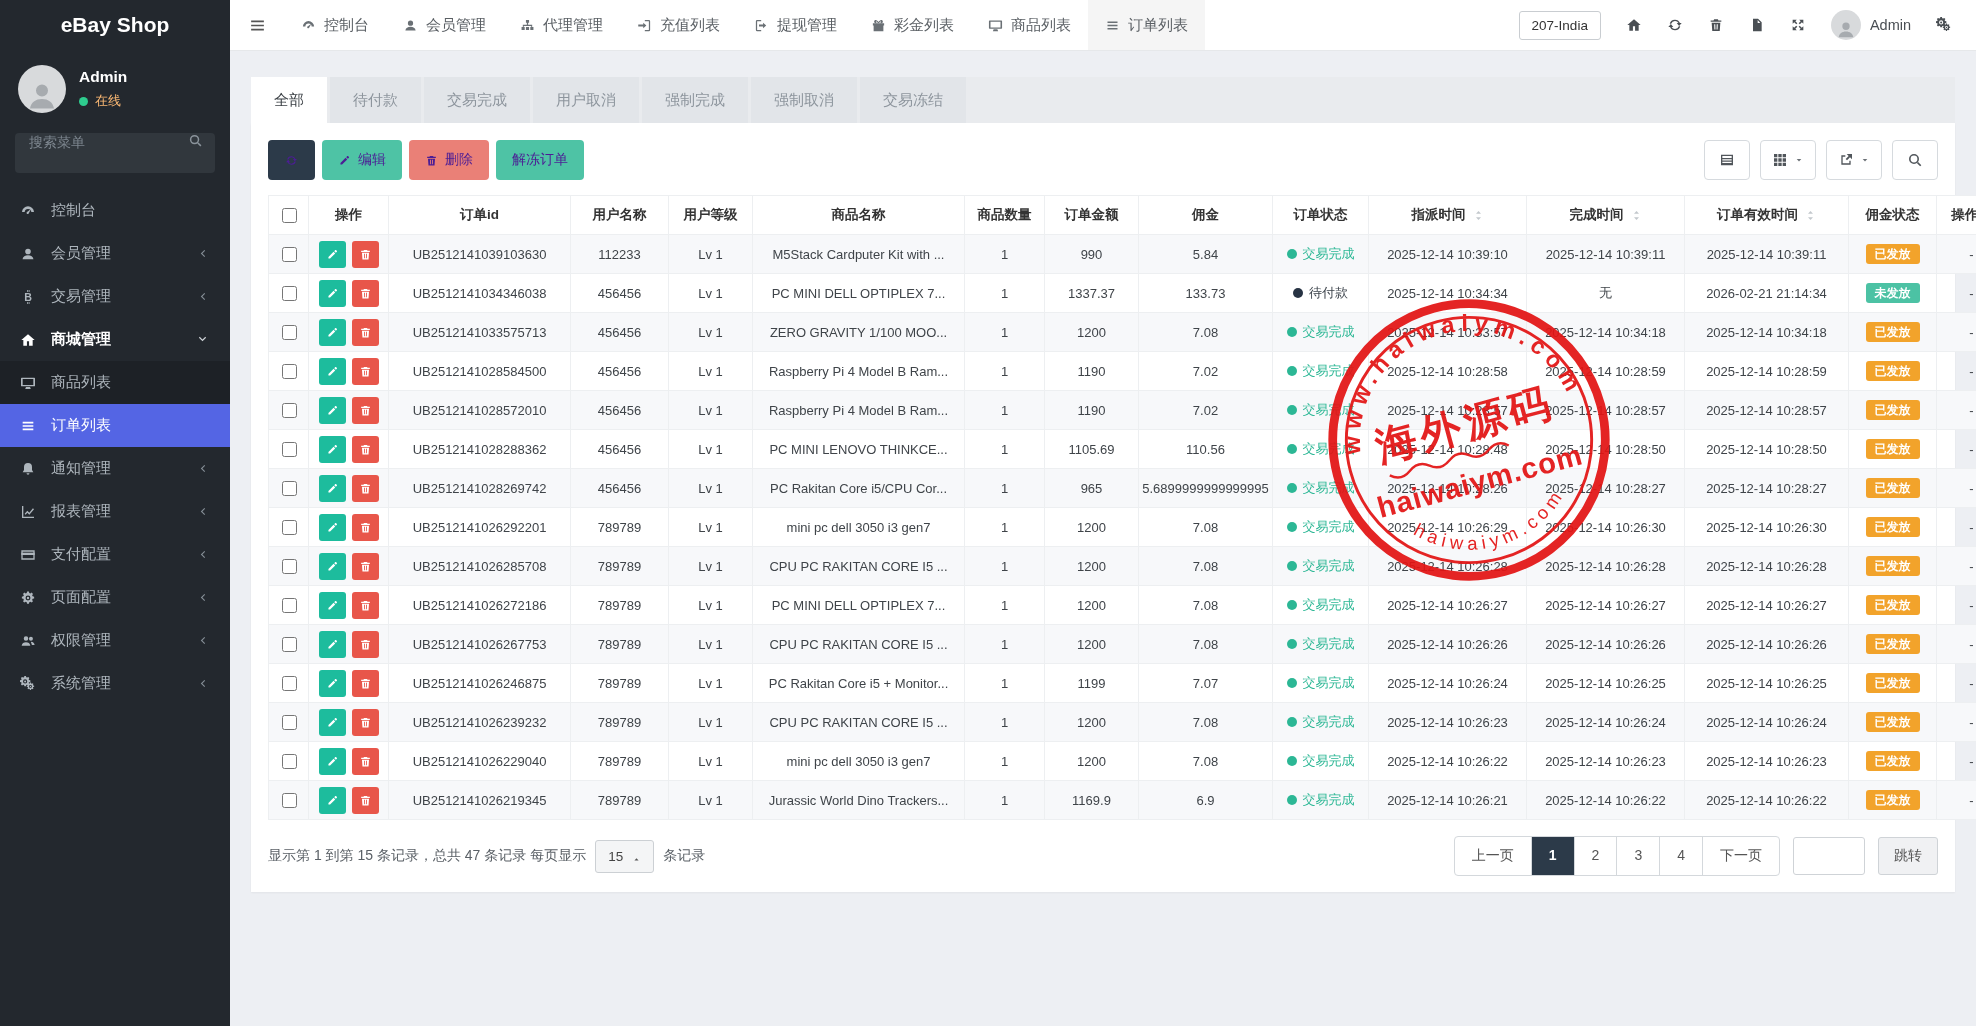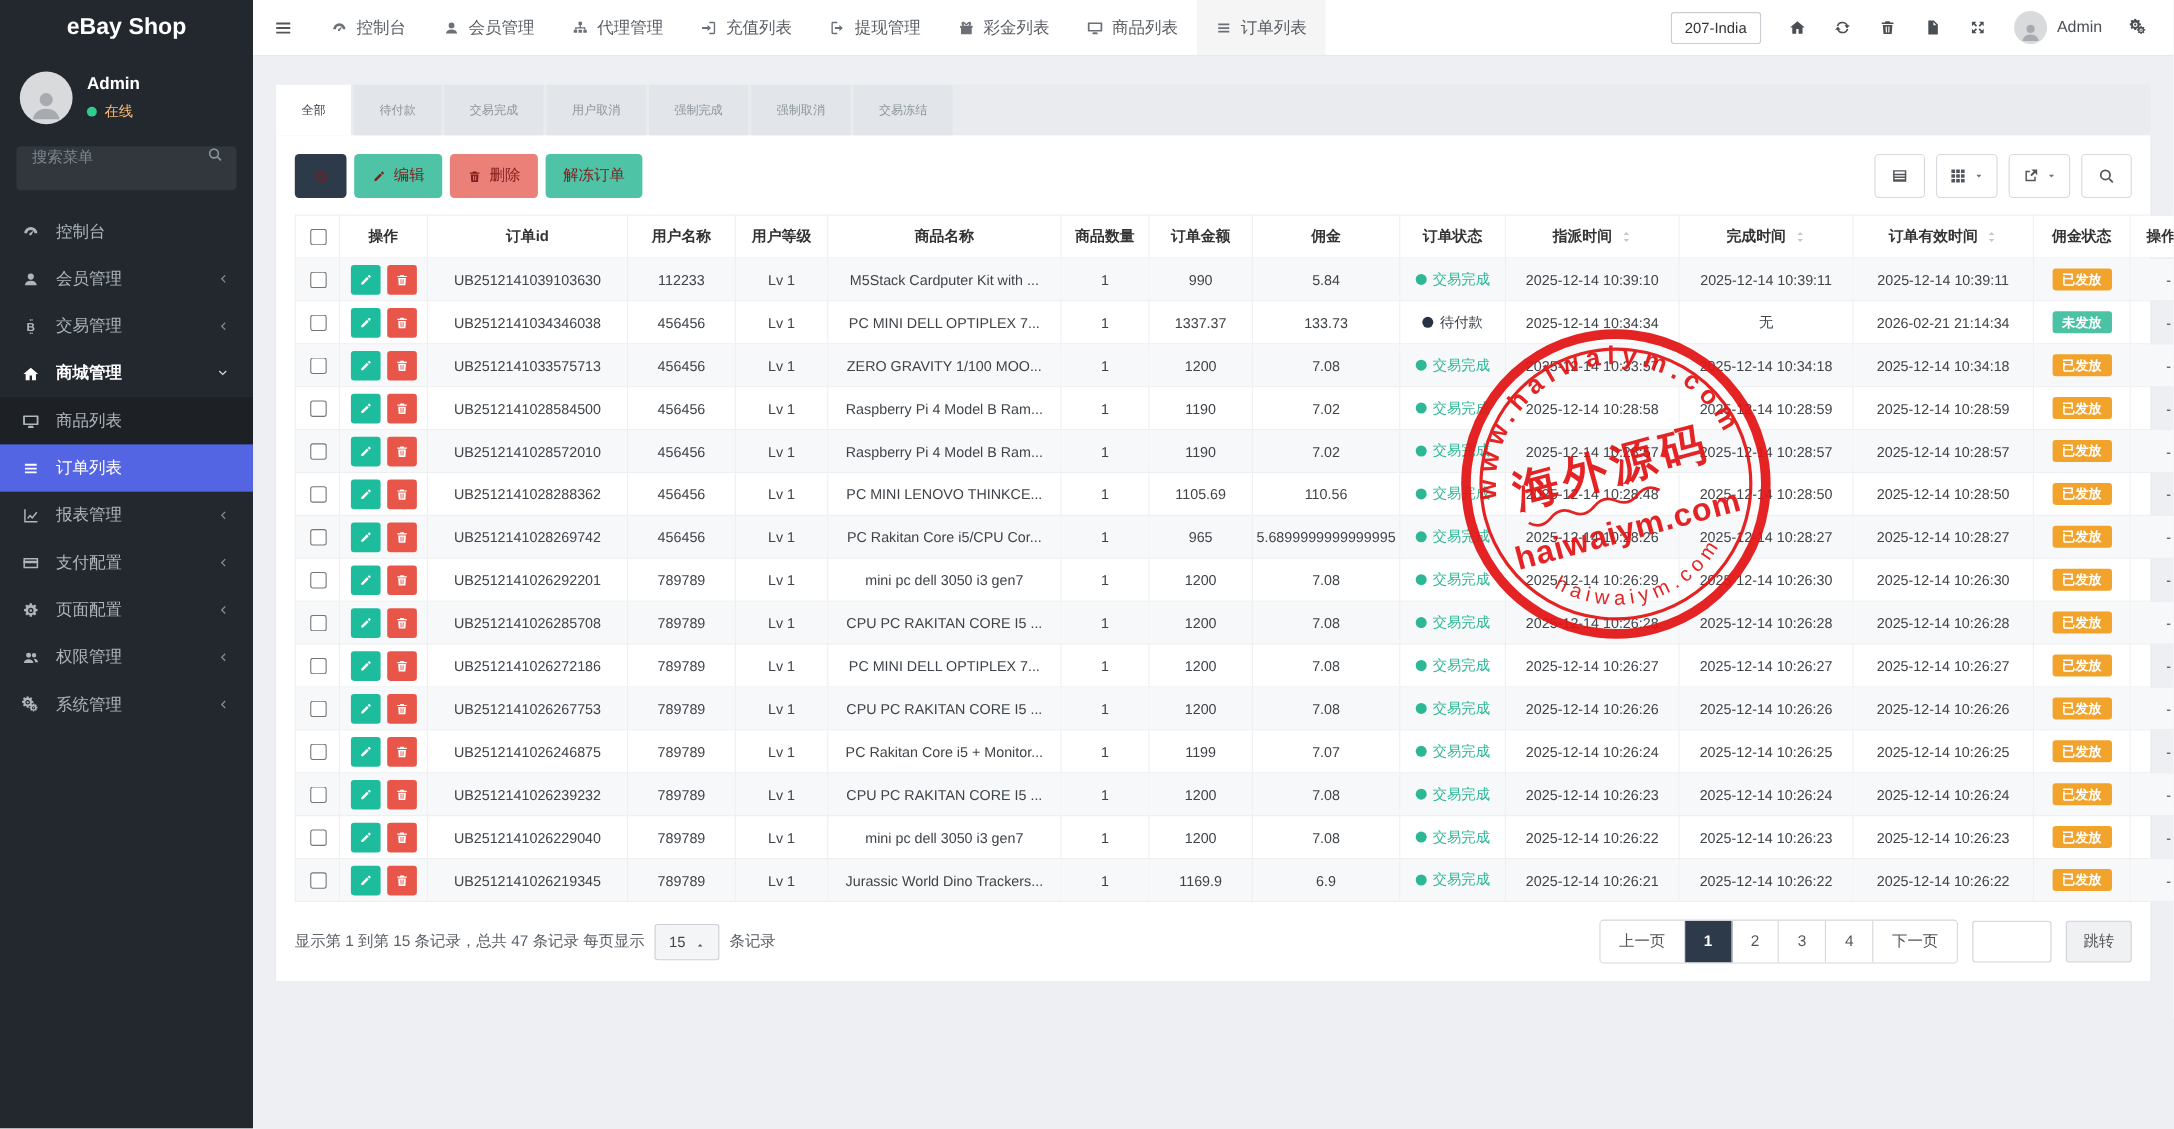--- a/index.html
+++ b/index.html
@@ -44,26 +44,26 @@
   .tb-right{margin-left:auto;display:flex;align-items:center;gap:25px;padding-right:24px;color:#555}
   .site-btn{border:1px solid #c9cdd1;border-radius:3px;padding:6px 12px;font-size:13.5px;color:#333;background:#fff;cursor:pointer;white-space:nowrap}
   .tb-tool{font-size:16px;color:#4a4f54;cursor:pointer}
   .tb-user{display:flex;align-items:center;gap:9px;cursor:pointer;font-size:14.5px;color:#4a4f54}
   .tb-user .avatar{width:30px;height:30px}
   .tb-user .avatar .icn{font-size:22px}
 
   
   .content{flex:1;padding:26px 21px 0;position:relative;min-height:0}
   .tabs{display:flex;background:#e9ebee;height:46px;align-items:stretch;gap:3px}
-  .tab{display:flex;align-items:center;padding:0 23px;font-size:11px;color:#8d959d;background:#e2e5e9;cursor:pointer}
+  .tab{display:flex;align-items:center;padding:0 23px;font-size:15px;color:#8d959d;background:#e2e5e9;cursor:pointer}
   .tab.active{background:#fff;color:#3c4146}
   .card{background:#fff;padding:17px 17px 16px;box-shadow:0 1px 2px rgba(0,0,0,.05)}
   .toolbar{display:flex;align-items:center;margin-bottom:15px}
   .grp{display:flex;gap:7px}
-  .btn{height:40px;border:none;border-radius:4px;color:#7f1d1d;font-size:14px;display:inline-flex;align-items:center;gap:7px;padding:0 16px;cursor:pointer}
+  .btn{height:40px;border:none;border-radius:4px;color:#4c1d95;font-size:14px;display:inline-flex;align-items:center;gap:7px;padding:0 16px;cursor:pointer}
   .btn .icn{font-size:13px}
   .btn-dark{background:#2c3a49;width:47px;justify-content:center;padding:0;font-size:15px}
   .btn-teal{background:#4ec3a5}
   .btn-red{background:#ea8077}
   .tool-right{margin-left:auto;display:flex;gap:10px;align-items:center}
   .tbtn{height:40px;min-width:46px;padding:0 11px;border:1px solid #d6dade;border-radius:4px;background:#fff;color:#51565b;
         display:inline-flex;align-items:center;justify-content:center;gap:6px;font-size:16px;cursor:pointer}
   .tbtn .caret{font-size:10px;color:#6a7075}
 
   
@@ -193,20 +193,33 @@
           </span>
           <span>商品列表</span>
         </li>
         <li class="m-item sub active">
           <span class="icn">
             <svg viewBox="0 0 24 24" width="1em" height="1em" fill="currentColor" aria-hidden="true">
               <path d="M4 5.5h16v2.6H4zM4 10.7h16v2.6H4zM4 15.9h16v2.6H4z"></path>
             </svg>
           </span>
           <span>订单列表</span>
+        </li>
+        <li class="m-item">
+          <span class="icn">
+            <svg viewBox="0 0 24 24" width="1em" height="1em" fill="currentColor" aria-hidden="true">
+              <path d="M12 3a6 6 0 0 0-6 6v4.6L4 17h16l-2-3.4V9a6 6 0 0 0-6-6zM9.8 18.5a2.2 2.2 0 0 0 4.4 0z"></path>
+            </svg>
+          </span>
+          <span>通知管理</span>
+          <span class="chev icn">
+            <svg viewBox="0 0 24 24" width="1em" height="1em" fill="currentColor" aria-hidden="true">
+              <path d="M15.4 5.4 8.8 12l6.6 6.6 1.5-1.5L11.8 12l5.1-5.1z"></path>
+            </svg>
+          </span>
         </li>
         <li class="m-item">
           <span class="icn">
             <svg viewBox="0 0 24 24" width="1em" height="1em" fill="currentColor" aria-hidden="true">
               <path d="M3 3h2v16h16v2H3z"></path>
               <path d="M7 14.8 11 10l3 3 5.4-6.6L21 7.8l-7 8.4-3-3-2.6 3z"></path>
             </svg>
           </span>
           <span>报表管理</span>
           <span class="chev icn">

